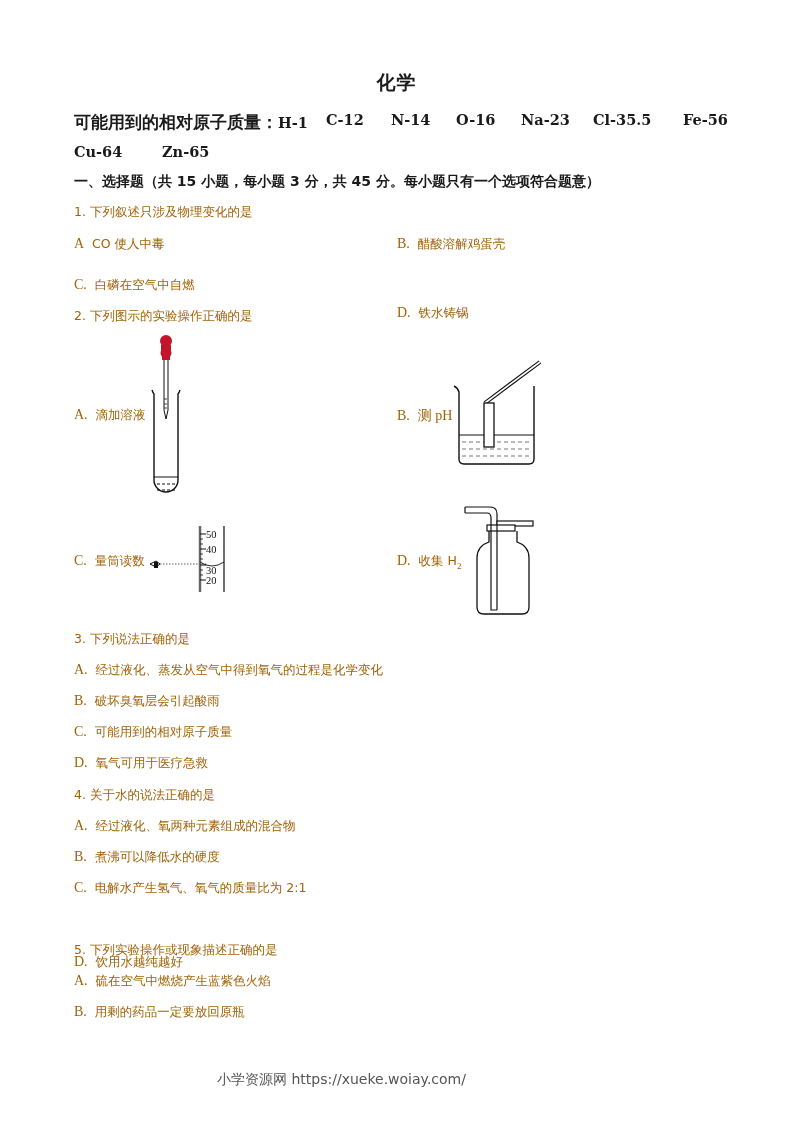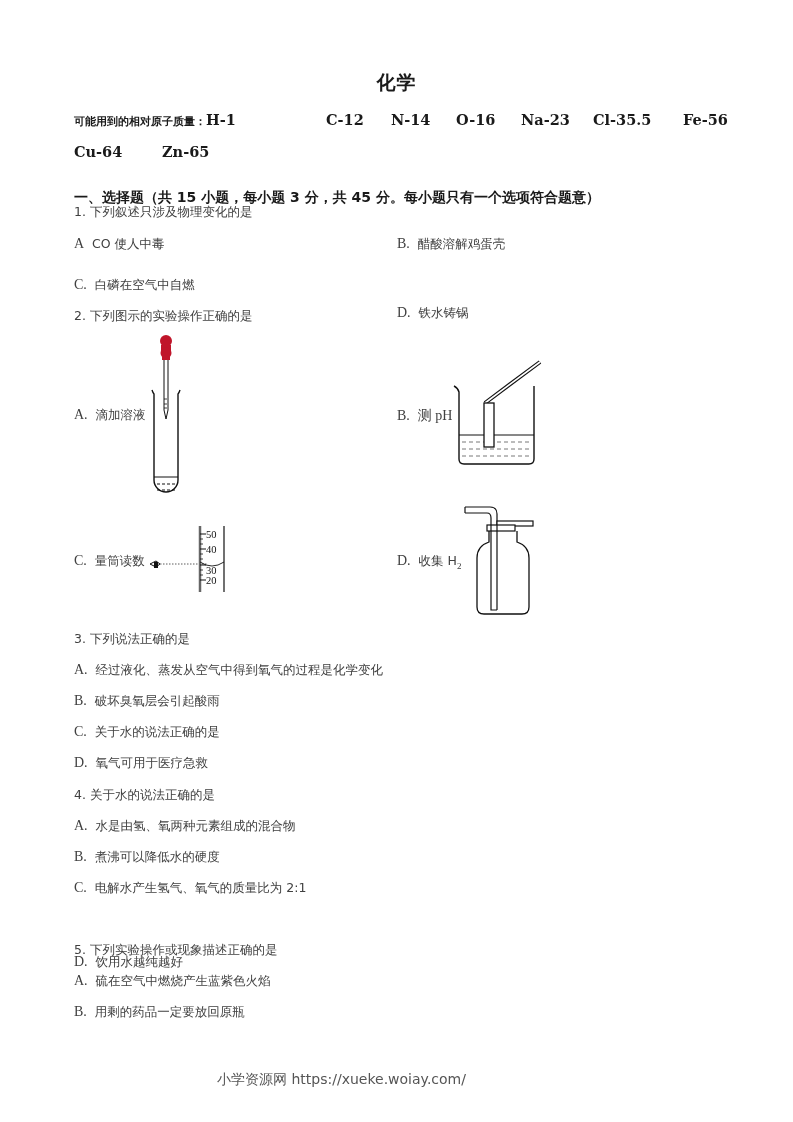--- a/index.html
+++ b/index.html
@@ -8,23 +8,23 @@
       font-family: "DejaVu Serif", "Liberation Serif", serif; color: #1a1a1a;
       overflow: hidden;
     }
     .abs { position: absolute; }
     .title {
       left: 0; width: 793px; top: 70px; text-align: center;
       font-family: "DejaVu Sans", "Liberation Sans", sans-serif; font-weight: bold;
       font-size: 19px; letter-spacing: 1px;
     }
     .mass-row { font-size: 14.5px; font-weight: bold; }
-    .mass-row span.lbl { font-family: "DejaVu Sans", sans-serif; font-size: 11px; }
-    .sec { font-size: 14px; font-weight: bold; font-family: "DejaVu Sans", sans-serif; margin-top: 16px; }
-    .q { font-size: 12.5px; font-family: "DejaVu Sans", "Liberation Sans", sans-serif; color: #404040; }
+    .mass-row span.lbl { font-family: "DejaVu Sans", sans-serif; font-size: 17px; }
+    .sec { font-size: 14px; font-weight: bold; font-family: "DejaVu Sans", sans-serif; }
+    .q { font-size: 12.5px; font-family: "DejaVu Sans", "Liberation Sans", sans-serif; color: #a16207; }
     .q .lat { font-family: "Liberation Serif", serif; font-size: 14px; }
     .footer {
       left: 0; width: 683px; top: 1071px; text-align: center;
       font-family: "DejaVu Sans", sans-serif; font-size: 14px; color: #555;
     }
     svg { position: absolute; overflow: visible; }
   </style>
 </head>
 <body>
 
@@ -154,29 +154,29 @@
 </svg>
 
 <div class="abs q" style="left:74px; top:631px;">3. 下列说法正确的是</div>
 <div class="abs q" style="left:74px; top:662px;">
   <span class="lat">A.</span>&nbsp;&nbsp;<span>经过液化、蒸发从空气中得到氧气的过程是化学变化</span>
 </div>
 <div class="abs q" style="left:74px; top:693px;">
   <span class="lat">B.</span>&nbsp;&nbsp;<span>破坏臭氧层会引起酸雨</span>
 </div>
 <div class="abs q" style="left:74px; top:724px;">
-  <span class="lat">C.</span>&nbsp;&nbsp;<span>关于水的说法正确的是</span>
+  <span class="lat">C.</span>&nbsp;&nbsp;<span>可能用到的相对原子质量</span>
 </div>
 <div class="abs q" style="left:74px; top:755px;">
   <span class="lat">D.</span>&nbsp;&nbsp;<span>氧气可用于医疗急救</span>
 </div>
 
 <div class="abs q" style="left:74px; top:787px;">4. 关于水的说法正确的是</div>
 <div class="abs q" style="left:74px; top:818px;">
-  <span class="lat">A.</span>&nbsp;&nbsp;<span>水是由氢、氧两种元素组成的混合物</span>
+  <span class="lat">A.</span>&nbsp;&nbsp;<span>经过液化、氧两种元素组成的混合物</span>
 </div>
 <div class="abs q" style="left:74px; top:849px;">
   <span class="lat">B.</span>&nbsp;&nbsp;<span>煮沸可以降低水的硬度</span>
 </div>
 <div class="abs q" style="left:74px; top:880px;">
   <span class="lat">C.</span>&nbsp;&nbsp;<span>电解水产生氢气、氧气的质量比为 2:1</span>
 </div>
 <div class="abs q" style="left:74px; top:954px;">
   <span class="lat">D.</span>&nbsp;&nbsp;<span>饮用水越纯越好</span>
 </div>

